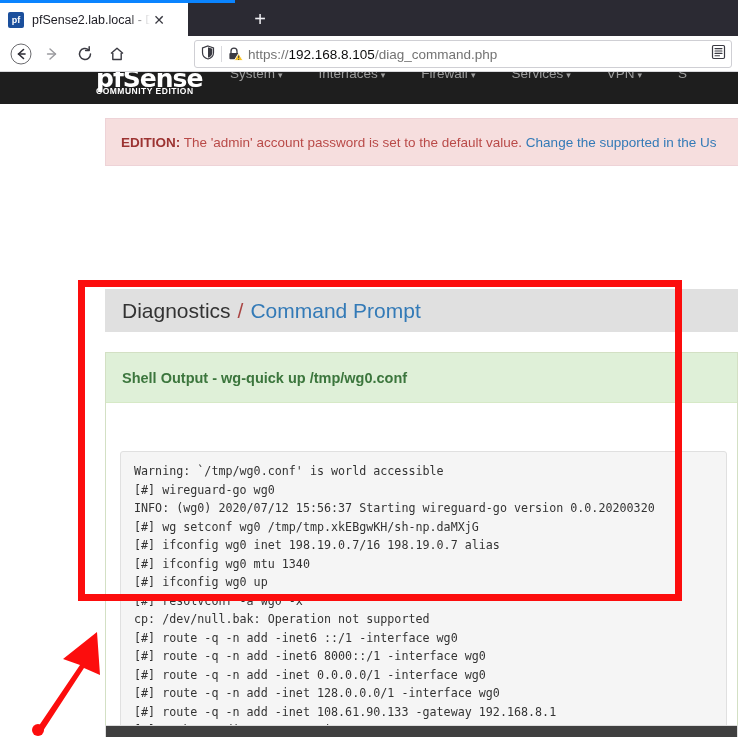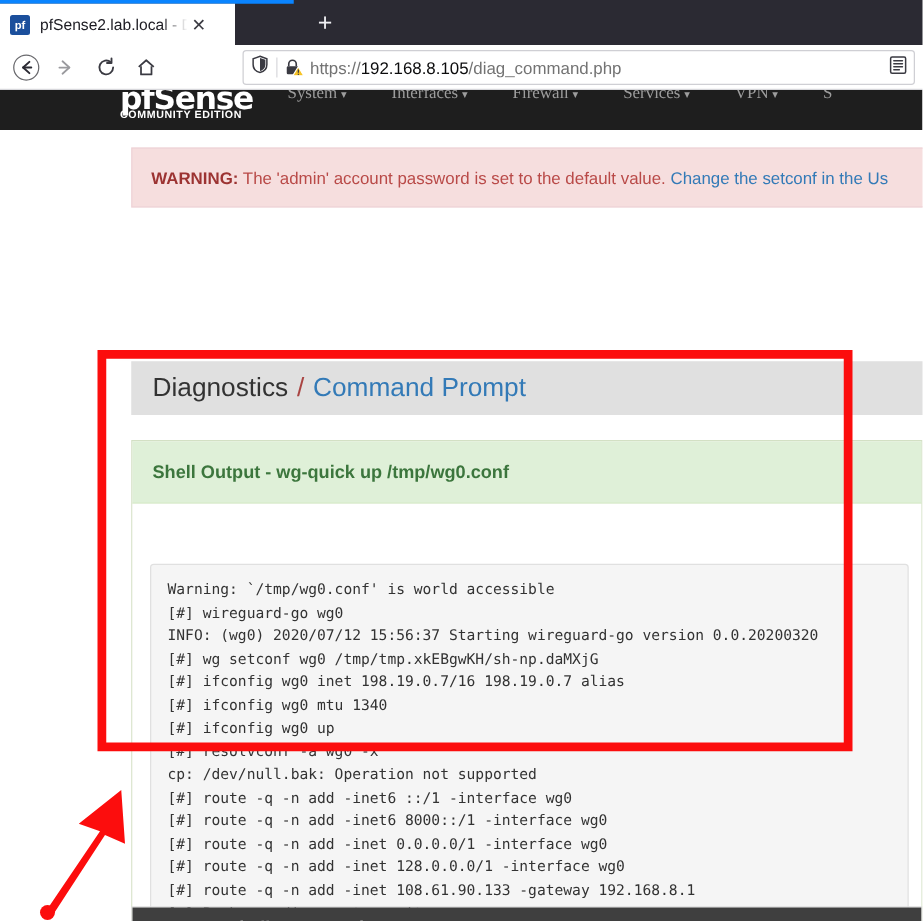--- a/index.html
+++ b/index.html
@@ -94,21 +94,21 @@
     position: absolute; left: 96px; top: -8px;
     color: #ffffff; font-size: 25px; font-weight: bold; letter-spacing: -1px;
     font-family: "DejaVu Sans", sans-serif;
   }
   .pf-logo-sub {
     position: absolute; left: 96px; top: 14px;
     color: #ffffff; font-size: 8.5px; font-weight: bold; letter-spacing: 0.5px;
   }
   .pf-menu {
     position: absolute; left: 230px; top: -6px;
-    display: flex; align-items: flex-start; font-family: Liberation Serif, serif;
+    display: flex; align-items: flex-start;
   }
   .pf-menu-item {
     color: #9d9d9d; font-size: 13.5px; padding: 0 22px 0 0; margin-right: 14px;
     white-space: nowrap;
   }
   .caret { font-size: 9px; margin-left: 3px; }
 
   .content {
     position: absolute; top: 32px; left: 0; width: 738px; height: 633px;
     background: #ffffff;
@@ -249,21 +249,21 @@
       <div class="pf-menu-item"><span>Firewall</span><span class="caret">▾</span></div>
       <div class="pf-menu-item"><span>Services</span><span class="caret">▾</span></div>
       <div class="pf-menu-item"><span>VPN</span><span class="caret">▾</span></div>
       <div class="pf-menu-item"><span>S</span></div>
     </div>
   </div>
 
   <div class="content">
 
     <div class="warning-box">
-      <span><b>WARNING:</b><span> The 'admin' account password is set to the default value. </span><span class="warning-link">Change the setconf in the Us</span></span>
+      <span><b>EDITION:</b><span> The 'admin' account password is set to the default value. </span><span class="warning-link">Change the supported in the Us</span></span>
     </div>
 
     <div class="breadcrumb-box">
       <span class="bc-1">Diagnostics</span>
       <span class="bc-sep">/</span>
       <span class="bc-2">Command Prompt</span>
     </div>
 
     <div class="panel">
       <div class="panel-head">Shell Output - wg-quick up /tmp/wg0.conf</div>

